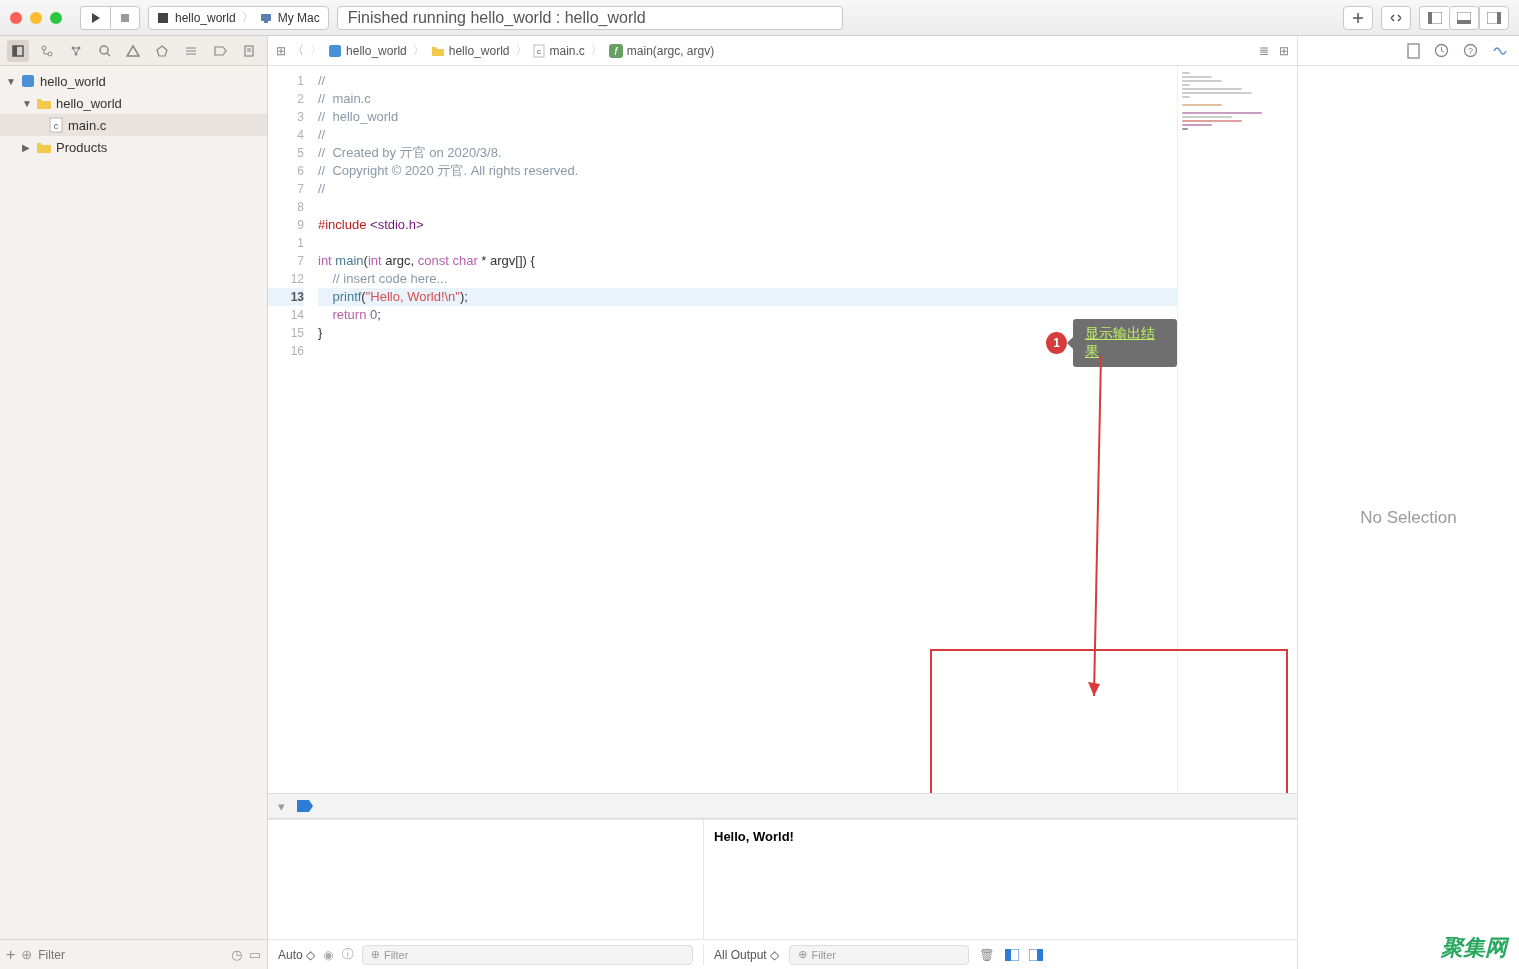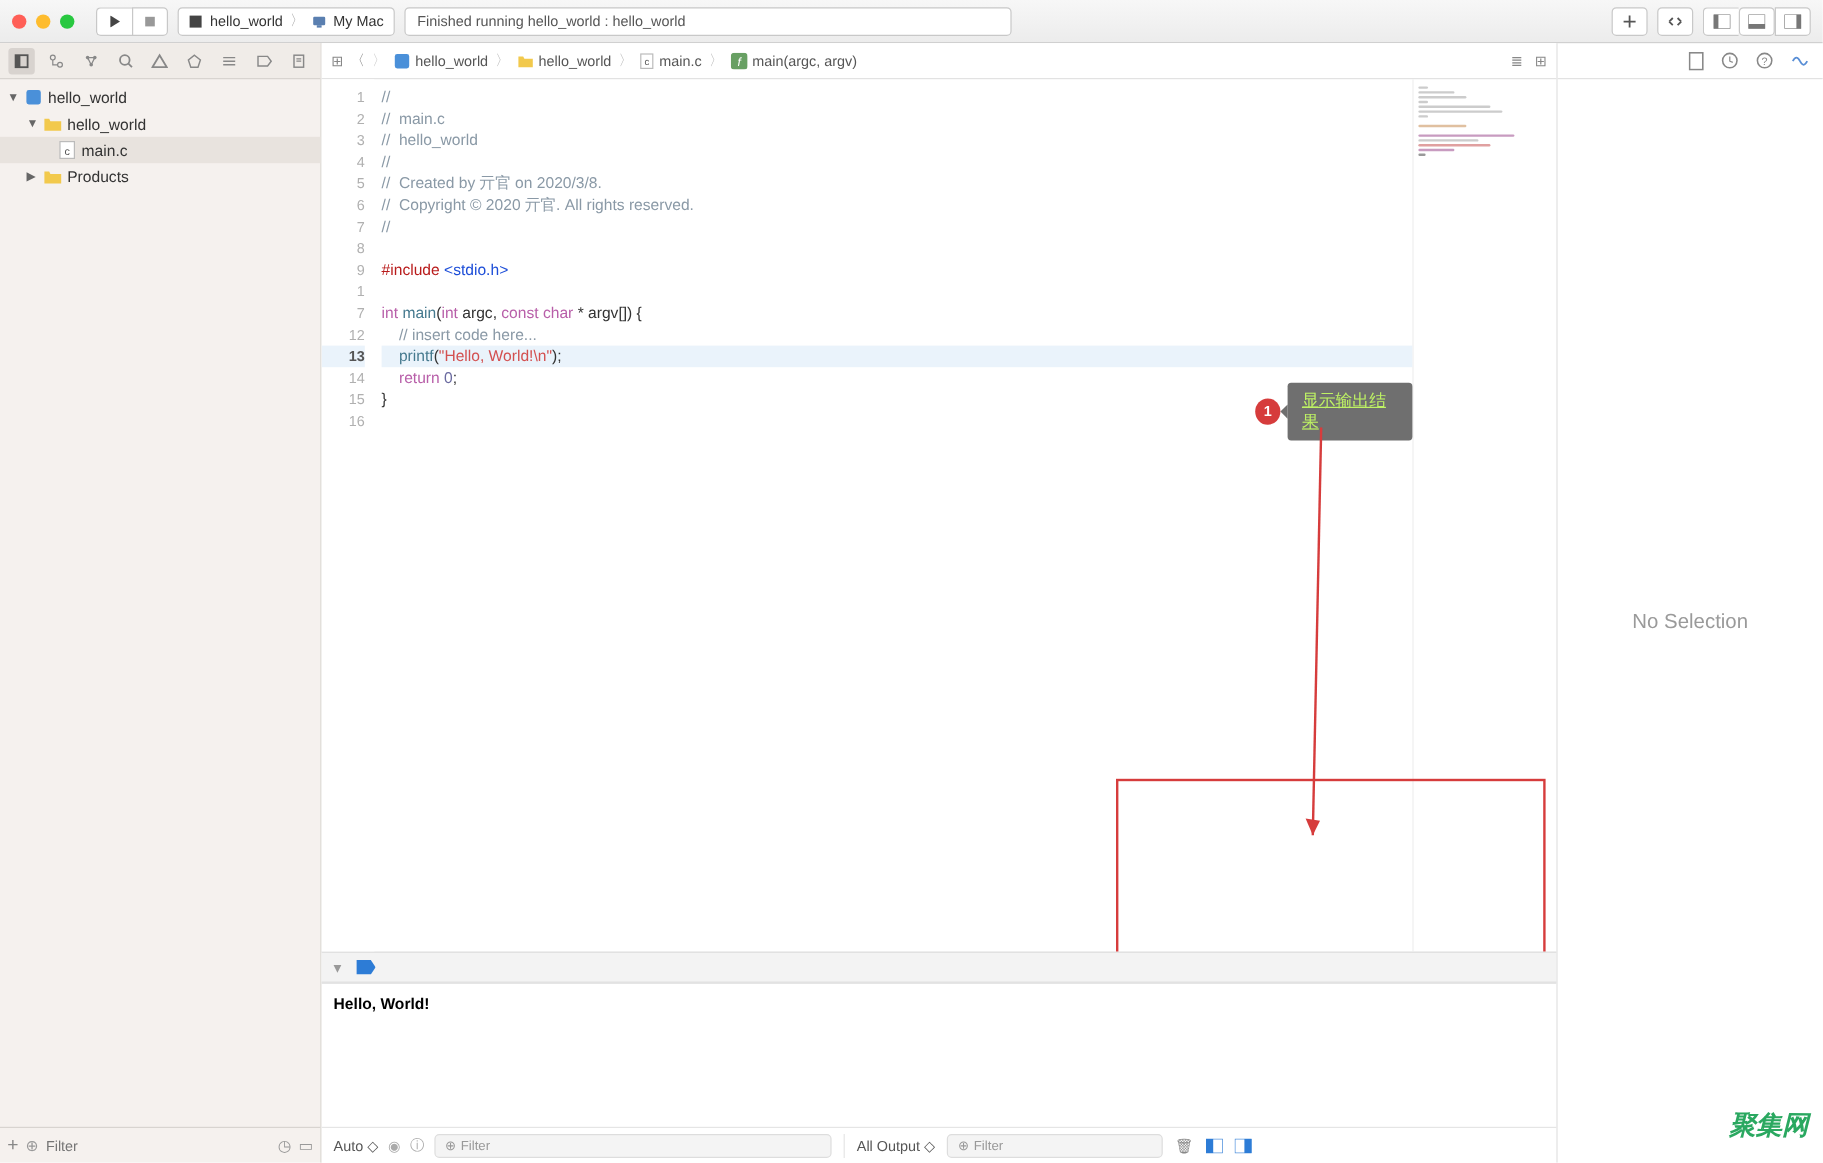--- a/index.html
+++ b/index.html
@@ -11,21 +11,21 @@
 .traffic-light { width: 12px; height: 12px; border-radius: 50%; }
 .tl-close { background: #ff5f57; }
 .tl-min { background: #febc2e; }
 .tl-max { background: #28c840; }
 .tb-btn { width: 30px; height: 24px; background: #fff; border: 1px solid #c8c8c8; border-radius: 4px; display: flex; align-items: center; justify-content: center; color: #555; }
 .tb-segment { display: flex; }
 .tb-segment .tb-btn:first-child { border-radius: 4px 0 0 4px; border-right: none; }
 .tb-segment .tb-btn:last-child { border-radius: 0 4px 4px 0; }
 .scheme-box { display: flex; align-items: center; background: #fff; border: 1px solid #c8c8c8; border-radius: 4px; height: 24px; padding: 0 8px; gap: 6px; font-size: 12px; color: #333; }
 .scheme-sep { color: #aaa; }
-.status-bar { flex: 1; max-width: 520px; background: #fff; border: 1px solid #c8c8c8; border-radius: 4px; height: 24px; display: flex; align-items: center; padding: 0 10px; font-size: 12px; color: #555; }
+.status-bar { flex: 1; max-width: 520px; background: #fff; border: 1px solid #c8c8c8; border-radius: 4px; height: 24px; display: flex; align-items: center; padding: 0 10px; font-size: 16px; color: #555; }
 .spacer { flex: 1; }
 
 
 .main { display: flex; height: calc(969px - 36px); }
 
 
 .nav { width: 268px; background: #f5f1ee; border-right: 1px solid #d8d4d0; display: flex; flex-direction: column; }
 .nav-tabs { height: 30px; background: #f0ece8; border-bottom: 1px solid #d8d4d0; display: flex; align-items: center; justify-content: space-around; padding: 0 4px; }
 .nav-tab { width: 22px; height: 22px; display: flex; align-items: center; justify-content: center; color: #777; border-radius: 3px; }
 .nav-tab.active { background: #d8d3cf; color: #333; }
@@ -45,21 +45,21 @@
 .jump-right { margin-left: auto; display: flex; gap: 10px; }
 
 .editor-split { flex: 1; display: flex; overflow: hidden; }
 .code-wrap { flex: 1; display: flex; position: relative; }
 .gutter { width: 44px; background: #fff; text-align: right; padding: 6px 8px 0 0; color: #b0b0b0; font-family: Menlo, monospace; font-size: 12px; line-height: 18px; }
 .code { flex: 1; padding: 6px 0 0 6px; font-family: Menlo, monospace; font-size: 13px; line-height: 18px; color: #333; white-space: pre; }
 .code .line { height: 18px; }
 .code .hl { background: #eaf3fb; }
 .tok-comment { color: #8a99a6; }
 .tok-preproc { color: #b91c1c; }
-.tok-include { color: #1d4ed8; }
+.tok-include { color: #701a75; }
 .tok-keyword { color: #b85fa9; font-weight: 500; }
 .tok-func { color: #467a8f; }
 .tok-string { color: #d35050; }
 .tok-num { color: #6a6aa0; }
 .gutter .ghl { background: #eaf3fb; font-weight: bold; color: #555; }
 
 .minimap { width: 120px; border-left: 1px solid #eee; padding: 6px 4px; }
 .mini-line { height: 2px; margin-bottom: 2px; border-radius: 1px; }
 .ann-badge { position: absolute; left: 778px; top: 253px; display: flex; align-items: center; gap: 6px; }
 .ann-num { width: 22px; height: 22px; background: #d63c3c; color: #fff; border-radius: 50%; display: flex; align-items: center; justify-content: center; font-size: 12px; font-weight: bold; }
@@ -67,38 +67,38 @@
 .ann-label::before { content: ""; position: absolute; left: -6px; top: 50%; transform: translateY(-50%); border: 6px solid transparent; border-right-color: #6f6f6f; border-left: none; }
 .ann-arrow { position: absolute; left: 818px; top: 290px; }
 .ann-box { position: absolute; left: 662px; top: 583px; width: 358px; height: 182px; border: 2px solid #d63c3c; }
 
 
 .debug-bar { height: 26px; background: #f3f3f3; border-top: 1px solid #ddd; border-bottom: 1px solid #ddd; display: flex; align-items: center; padding: 0 10px; gap: 12px; }
 .debug-icon { color: #999; }
 .debug-icon.blue { color: #2d7cd6; }
 
 
-.console { height: 120px; display: flex; border-top: 1px solid #e5e5e5; flex-direction: column; }
+.console { height: 120px; display: flex; border-top: 1px solid #e5e5e5; }
 .console-left { width: 436px; border-right: 1px solid #e5e5e5; }
 .console-right { flex: 1; padding: 8px 10px; font-family: Menlo, monospace; font-size: 13px; line-height: 17px; }
 .console-right .bold { font-weight: bold; }
 
 .console-bottom { height: 30px; border-top: 1px solid #e5e5e5; display: flex; align-items: center; }
 .cb-left { width: 436px; border-right: 1px solid #e5e5e5; display: flex; align-items: center; gap: 8px; padding: 0 10px; font-size: 12px; color: #555; }
 .cb-right { flex: 1; display: flex; align-items: center; gap: 10px; padding: 0 10px; font-size: 12px; color: #555; }
 .filter-box { flex: 1; background: #f4f4f4; border: 1px solid #ddd; border-radius: 4px; height: 20px; padding: 0 8px; font-size: 11px; color: #999; display: flex; align-items: center; gap: 4px; }
 .filter-box.narrow { flex: 0 0 180px; }
 
 
 .inspector { width: 222px; border-left: 1px solid #e2e2e2; display: flex; flex-direction: column; }
 .insp-tabs { height: 30px; border-bottom: 1px solid #e2e2e2; display: flex; align-items: center; justify-content: flex-end; gap: 14px; padding: 0 12px; color: #888; }
 .insp-body { flex: 1; display: flex; align-items: center; justify-content: center; color: #9a9a9a; font-size: 17px; }
 
 
-.watermark { position: absolute; right: 12px; bottom: 16px; font-size: 22px; font-weight: bold; font-style: italic; color: #2aa860; }
+.watermark { position: absolute; right: 12px; bottom: 6px; font-size: 22px; font-weight: bold; font-style: italic; color: #2aa860; }
 
 svg { display: block; }
 </style>
 </head>
 <body>
 
 <div class="toolbar">
   <div class="traffic-lights">
     <div class="traffic-light tl-close"></div>
     <div class="traffic-light tl-min"></div>

